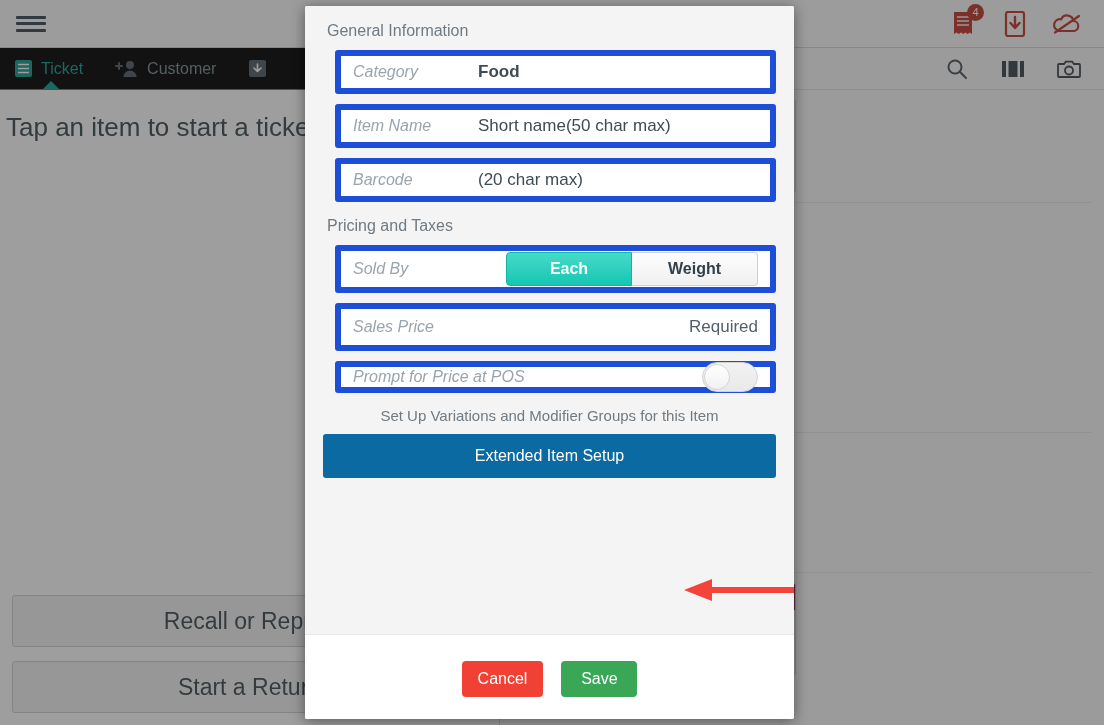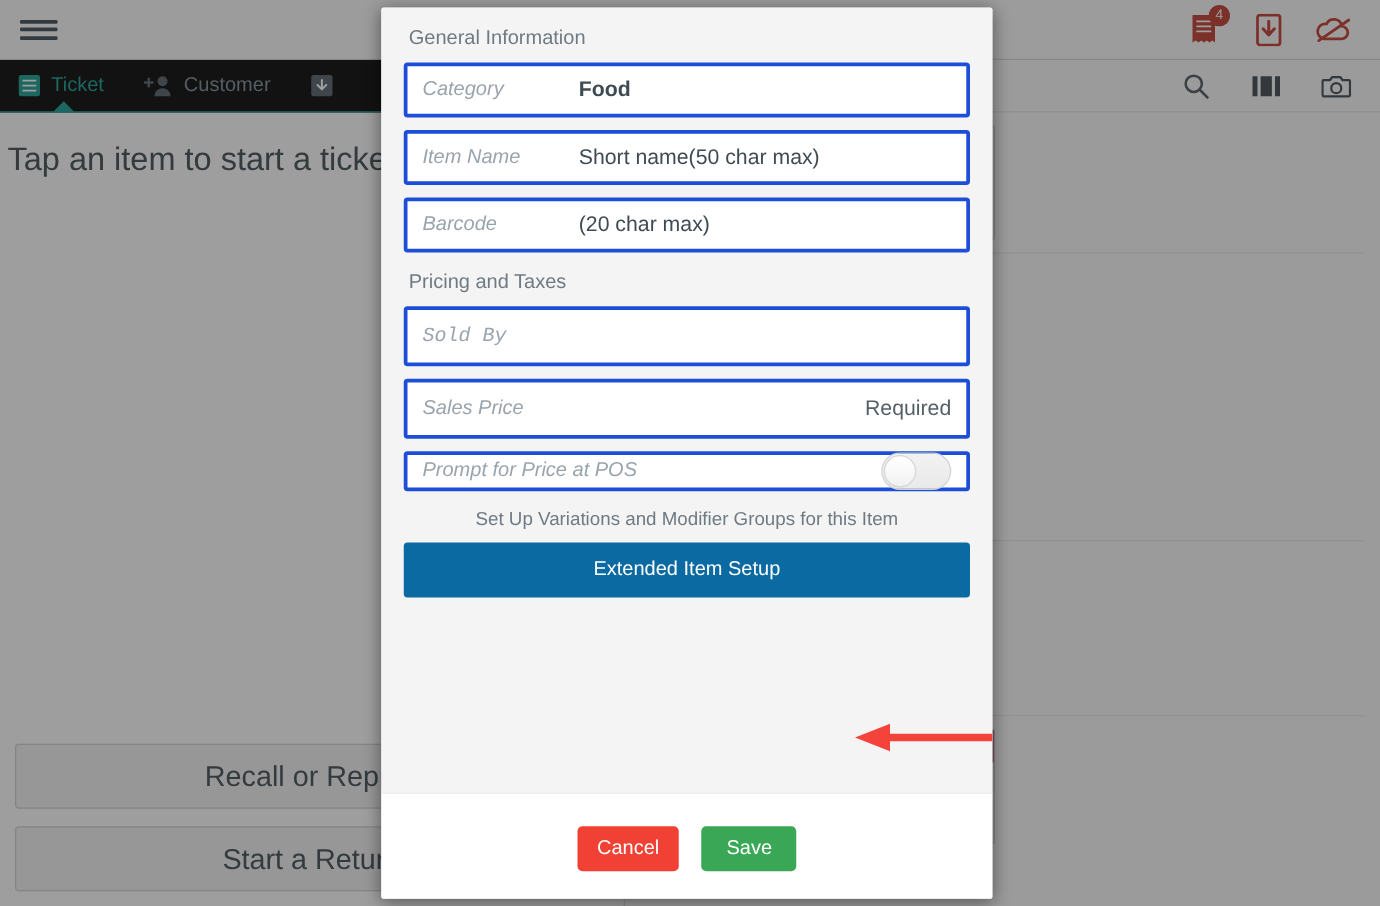--- a/index.html
+++ b/index.html
@@ -166,27 +166,28 @@
     flex: 1; background: #f4f4f4;
     padding: 14px 18px 0 18px;
     overflow: hidden;
   }
   .section-label {
     font-size: 16px; color: #6f7a83;
     margin: 2px 0 10px 4px;
   }
   .field {
     background: #fff;
-    border: 3px solid #1d4ed8;
+    border: 6px solid #1d4ed8;
     border-radius: 3px;
     height: 44px;
     display: flex; align-items: center;
     padding: 0 12px;
     margin-bottom: 10px;
     position: relative;
+    margin-left: 12px;
   }
   .field .flabel {
     font-style: italic; font-size: 16px; color: #9aa4ad;
     width: 125px; flex: 0 0 125px;
   }
   .field .fvalue { font-size: 17px; color: #3f4b52; }
   .field .fvalue.bold { font-weight: bold; text-align: center; }
   .field .fvalue.right { margin-left: auto; color: #555f68; }
   .chev {
     margin-left: auto; width: 9px; height: 9px;
@@ -412,22 +413,26 @@
         <span class="fvalue">Short name(50 char max)</span>
       </div>
 
       <div class="field">
         <span class="flabel">Barcode</span>
         <span class="fvalue">(20 char max)</span>
       </div>
 
       <div class="section-label" style="margin-top:15px;">Pricing and Taxes</div>
 
-      <div class="field" style="height:48px;font-family:Liberation Mono, monospace;">
+      <div class="field" style="height:48px;">
         <span class="flabel">Sold By</span>
+        <span class="seg-wrap">
+          <span class="seg on">Each</span>
+          <span class="seg">Weight</span>
+        </span>
       </div>
 
       <div class="field" style="height:48px;">
         <span class="flabel">Sales Price</span>
         <span class="fvalue right">Required</span>
       </div>
 
       <div class="field" style="height:32px;">
         <span class="flabel" style="width:220px;flex:0 0 220px;">Prompt for Price at POS</span>
         <span class="switch">

